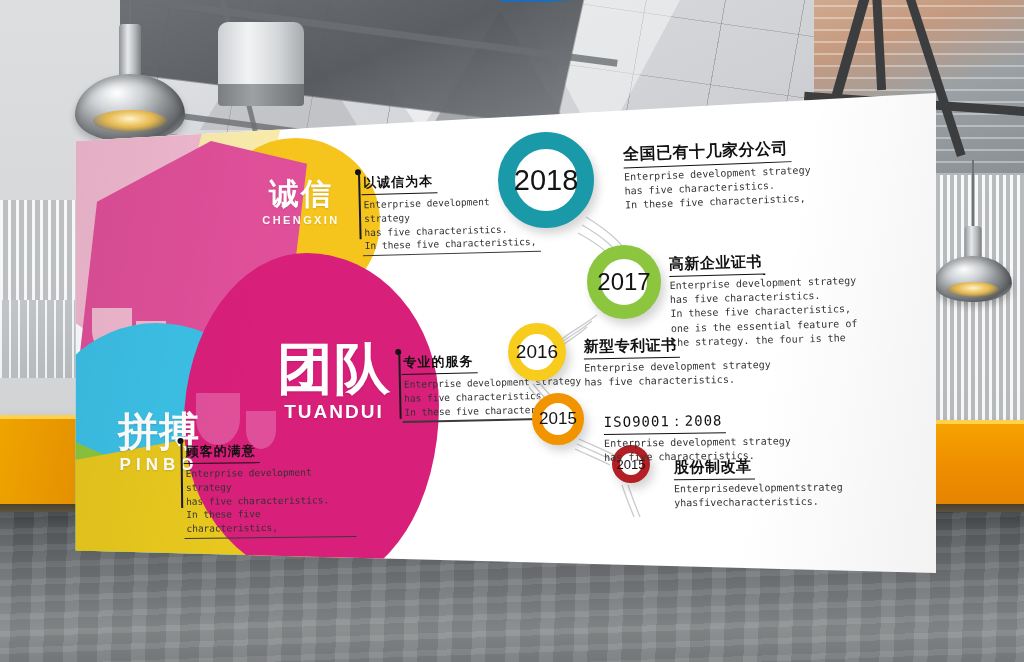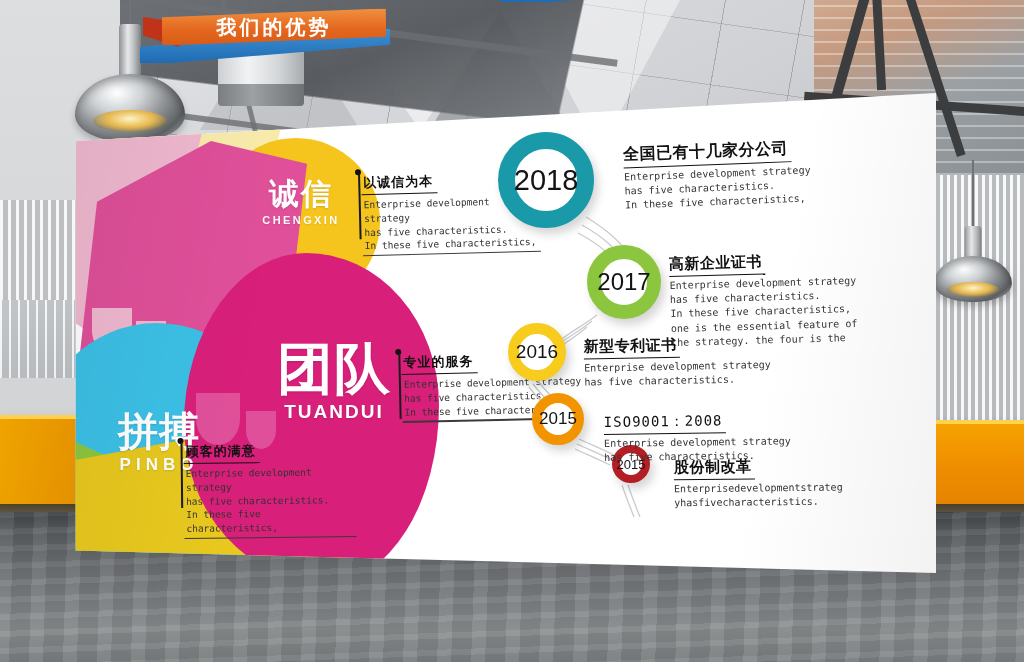--- a/index.html
+++ b/index.html
@@ -553,24 +553,19 @@
           <div class="tl-title">股份制改革</div>
           <div class="tl-body">Enterprisedevelopmentstrateg
 yhasfivecharacteristics.</div>
         </div>
       </div>
 
       <div id="board-sheen"></div>
     </div>
   </div>
 
-  <div class="ribbon" id="ribbon-advantage">
-    <div class="blue"></div>
-    <div class="tailred"></div>
-    <div class="orange">我们的优势</div>
-  </div>
 
   <div class="ribbon" id="ribbon-history">
     <div class="blue"></div>
 
   </div>
 
 </div>
 
 </body></html>

